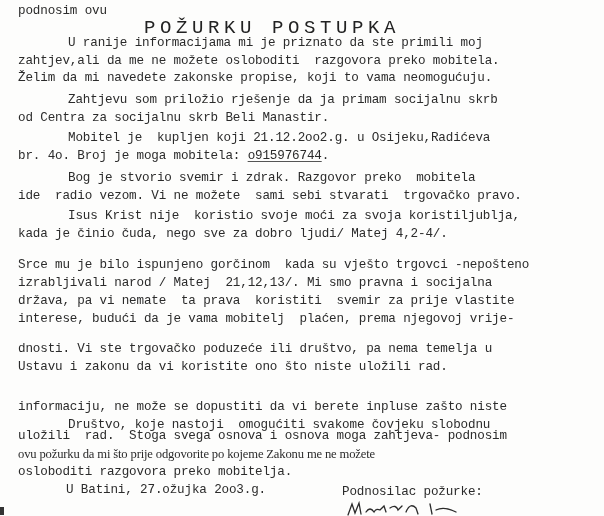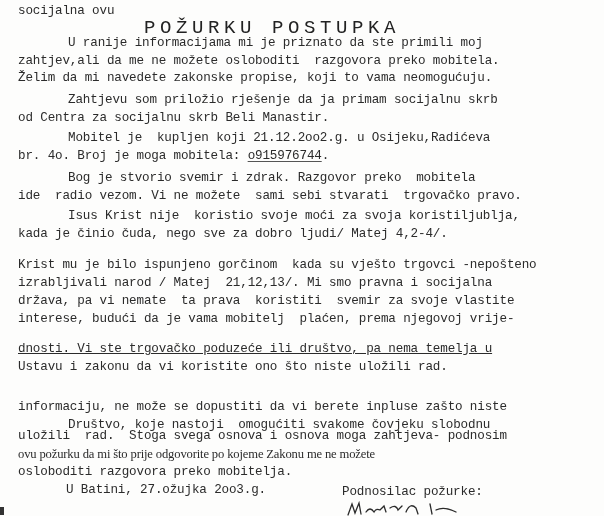--- a/index.html
+++ b/index.html
@@ -56,44 +56,44 @@
       width: 4px;
       height: 8px;
       background: #333;
     }
   </style>
 </head>
 <body>
 
 <div class="page">
 
-  <div class="line" style="left:18px; top:3px;">socijalna ovu</div>
+  <div class="line" style="left:18px; top:3px;">podnosim ovu</div>
 
   <div class="title" style="left:144px; top:17px;">POŽURKU POSTUPKA</div>
 
   <div class="line" style="left:68px; top:35px;">U ranije informacijama mi je priznato da ste primili moj</div>
   <div class="line" style="left:18px; top:53px;">zahtjev,ali da me ne možete osloboditi  razgovora preko mobitela.</div>
   <div class="line" style="left:18px; top:70px;">Želim da mi navedete zakonske propise, koji to vama neomogućuju.</div>
 
   <div class="line" style="left:68px; top:92px;">Zahtjevu som priložio rješenje da ja primam socijalnu skrb</div>
   <div class="line" style="left:18px; top:110px;">od Centra za socijalnu skrb Beli Manastir.</div>
 
   <div class="line" style="left:68px; top:130px;">Mobitel je  kupljen koji 21.12.2oo2.g. u Osijeku,Radićeva</div>
   <div class="line" style="left:18px; top:148px;"><span>br. 4o. Broj je moga mobitela: </span><span class="phone">o915976744</span><span>.</span></div>
 
   <div class="line" style="left:68px; top:170px;">Bog je stvorio svemir i zdrak. Razgovor preko  mobitela</div>
   <div class="line" style="left:18px; top:188px;">ide  radio vezom. Vi ne možete  sami sebi stvarati  trgovačko pravo.</div>
 
   <div class="line" style="left:68px; top:208px;font-family:Liberation Mono, monospace;">Isus Krist nije  koristio svoje moći za svoja koristiljublja,</div>
   <div class="line" style="left:18px; top:226px;">kada je činio čuda, nego sve za dobro ljudi/ Matej 4,2-4/.</div>
-  <div class="line" style="left:18px; top:257px;">Krist mu je bilo ispunjeno gorčinom  kada su vješto trgovci -nepošteno</div>
+  <div class="line" style="left:18px; top:257px;">Srce mu je bilo ispunjeno gorčinom  kada su vješto trgovci -nepošteno</div>
   <div class="line" style="left:18px; top:275px;">izrabljivali narod / Matej  21,12,13/. Mi smo pravna i socijalna</div>
-  <div class="line" style="left:18px; top:293px;">država, pa vi nemate  ta prava  koristiti  svemir za svoje vlastite</div>
+  <div class="line" style="left:18px; top:293px;">država, pa vi nemate  ta prava  koristiti  svemir za prije vlastite</div>
   <div class="line" style="left:18px; top:311px;">interese, budući da je vama mobitelj  plaćen, prema njegovoj vrije-</div>
-  <div class="line" style="left:18px; top:341px;text-decoration:underline;">dnosti. Vi ste trgovačko poduzeće ili društvo, pa nema temelja u</div>
+  <div class="line" style="left:18px; top:341px;">dnosti. Vi ste trgovačko poduzeće ili društvo, pa nema temelja u</div>
   <div class="line" style="left:18px; top:359px;">Ustavu i zakonu da vi koristite ono što niste uložili rad.</div>
 
   <div class="line" style="left:68px; top:381px;margin-top:36px;">Društvo, koje nastoji  omogućiti svakome čovjeku slobodnu</div>
   <div class="line" style="left:18px; top:399px;">informaciju, ne može se dopustiti da vi berete inpluse zašto niste</div>
   <div class="line" style="left:18px; top:428px;">uložili  rad.  Stoga svega osnova i osnova moga zahtjeva- podnosim</div>
   <div class="line" style="left:18px; top:446px;font-family:Liberation Serif, serif;">ovu požurku da mi što prije odgovorite po kojeme Zakonu me ne možete</div>
   <div class="line" style="left:18px; top:464px;">osloboditi razgovora preko mobitelja.</div>
 
   <div class="line" style="left:18px; top:482px;margin-left:48px;">U Batini, 27.ožujka 2oo3.g.</div>
   <div class="line" style="left:342px; top:484px;">Podnosilac požurke:</div>

